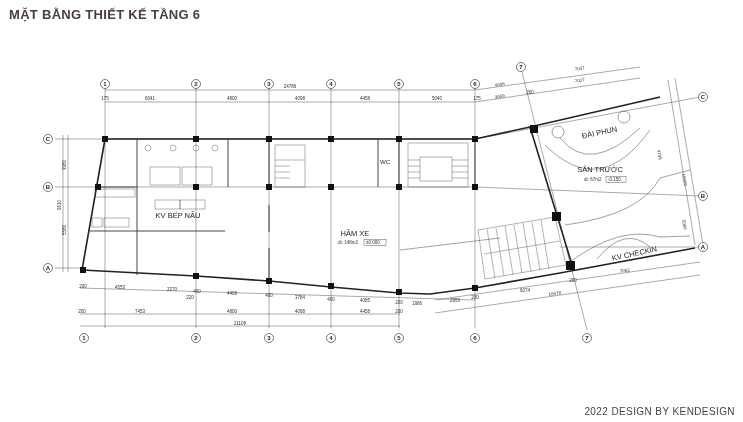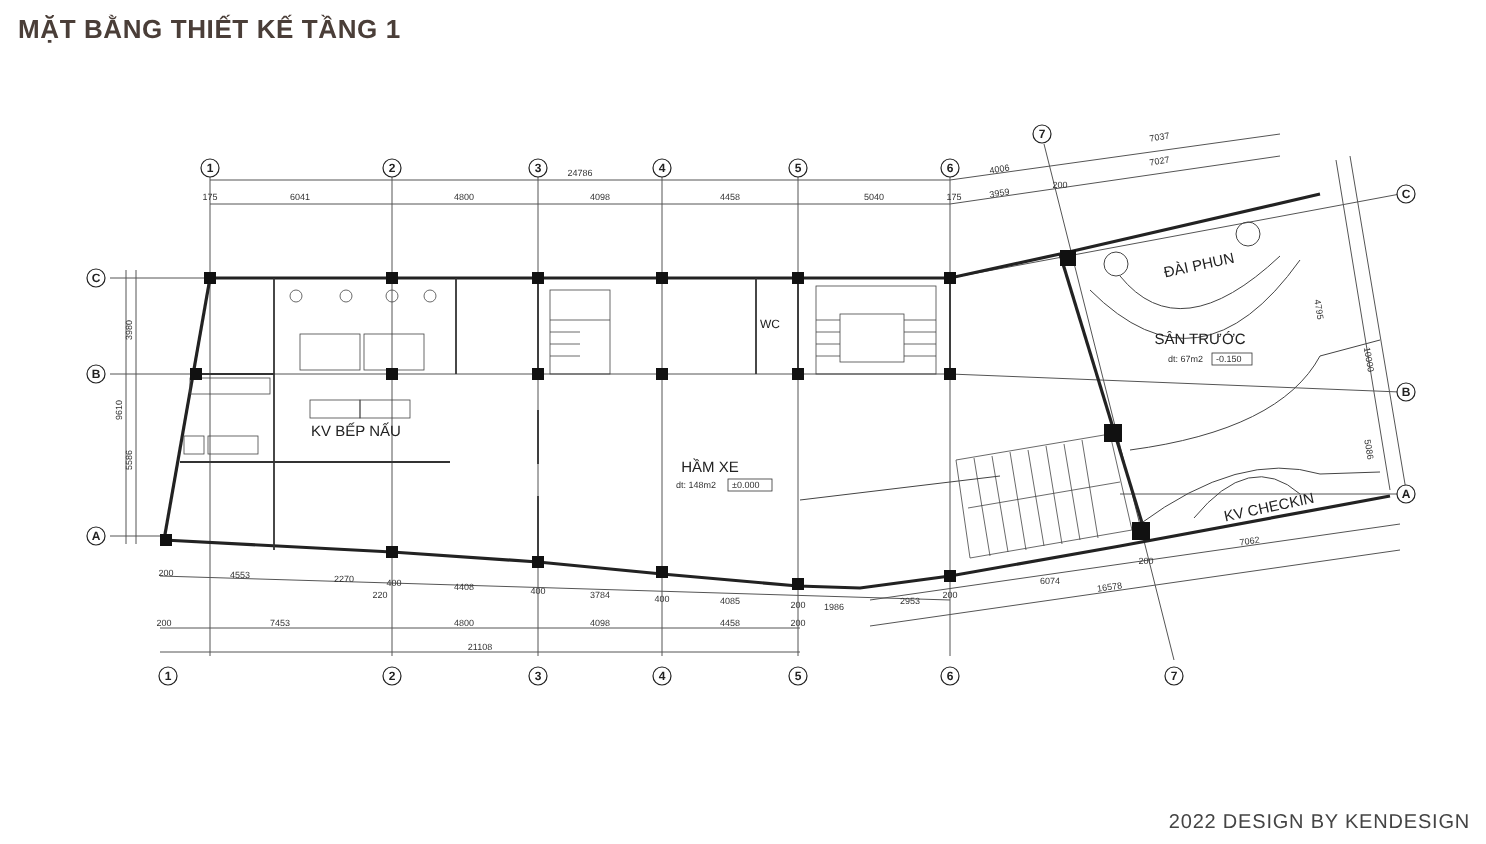--- a/index.html
+++ b/index.html
@@ -8,21 +8,21 @@
   .credit { position:absolute; right:8px; top:406px; font-size:10px; color:#444; letter-spacing:0.4px; }
   svg { position:absolute; left:0; top:0; }
   .dim { font-family:"Liberation Sans", sans-serif; font-size:4.5px; fill:#333; }
   .room { font-family:"Liberation Sans", sans-serif; font-size:7.5px; fill:#222; }
   .sub { font-family:"Liberation Sans", sans-serif; font-size:4.5px; fill:#333; }
   .axis { font-family:"Liberation Sans", sans-serif; font-size:6px; fill:#222; font-weight:bold; }
 </style>
 </head>
 <body>
 
-<div class="title">MẶT BẰNG THIẾT KẾ TẦNG 1</div>
+<div class="title">MẶT BẰNG THIẾT KẾ TẦNG 6</div>
 
 <svg width="743" height="422" viewBox="0 0 743 422">
   <g stroke="#555" stroke-width="0.5" fill="none">
 
     <line x1="105" y1="88" x2="105" y2="328"></line>
     <line x1="196" y1="88" x2="196" y2="328"></line>
     <line x1="269" y1="88" x2="269" y2="328"></line>
     <line x1="331" y1="88" x2="331" y2="328"></line>
     <line x1="399" y1="88" x2="399" y2="328"></line>
     <line x1="475" y1="88" x2="475" y2="328"></line>

